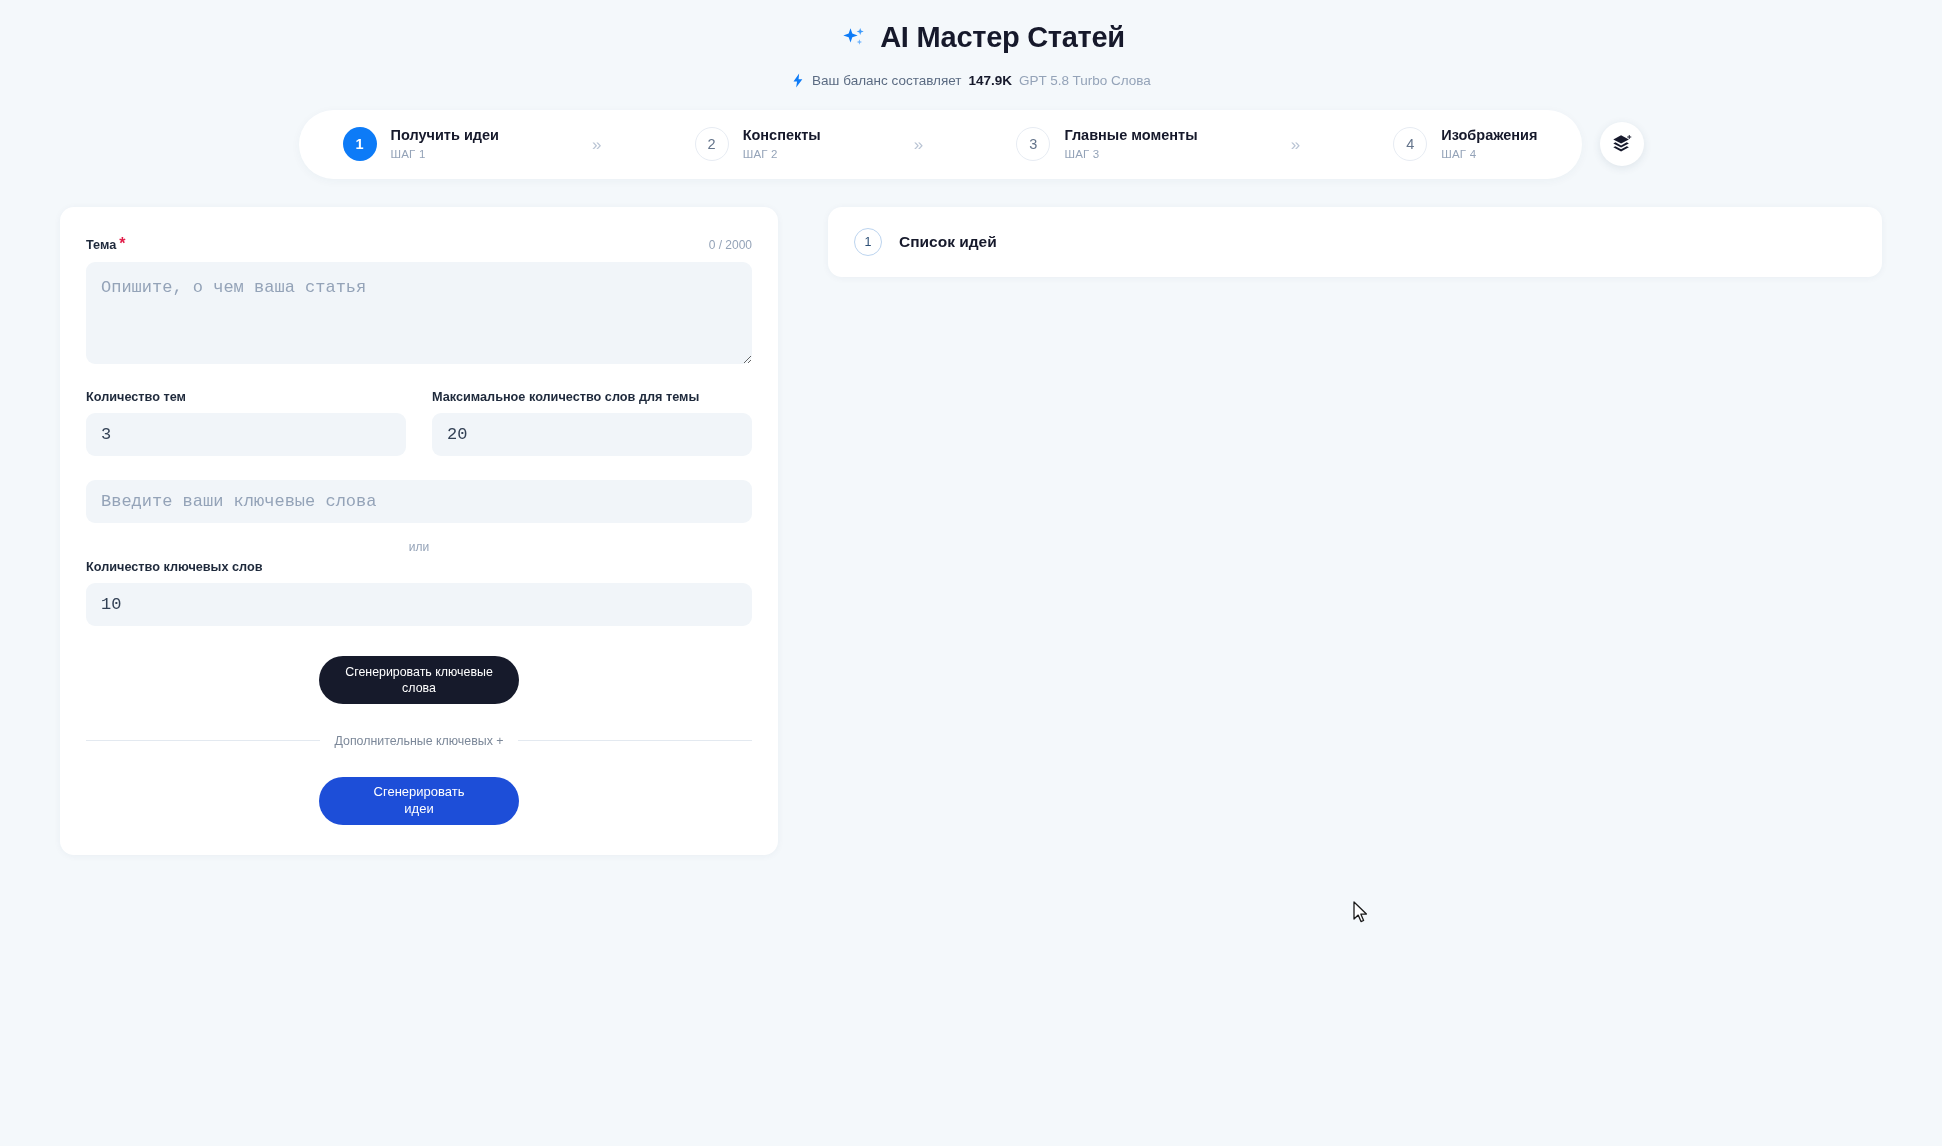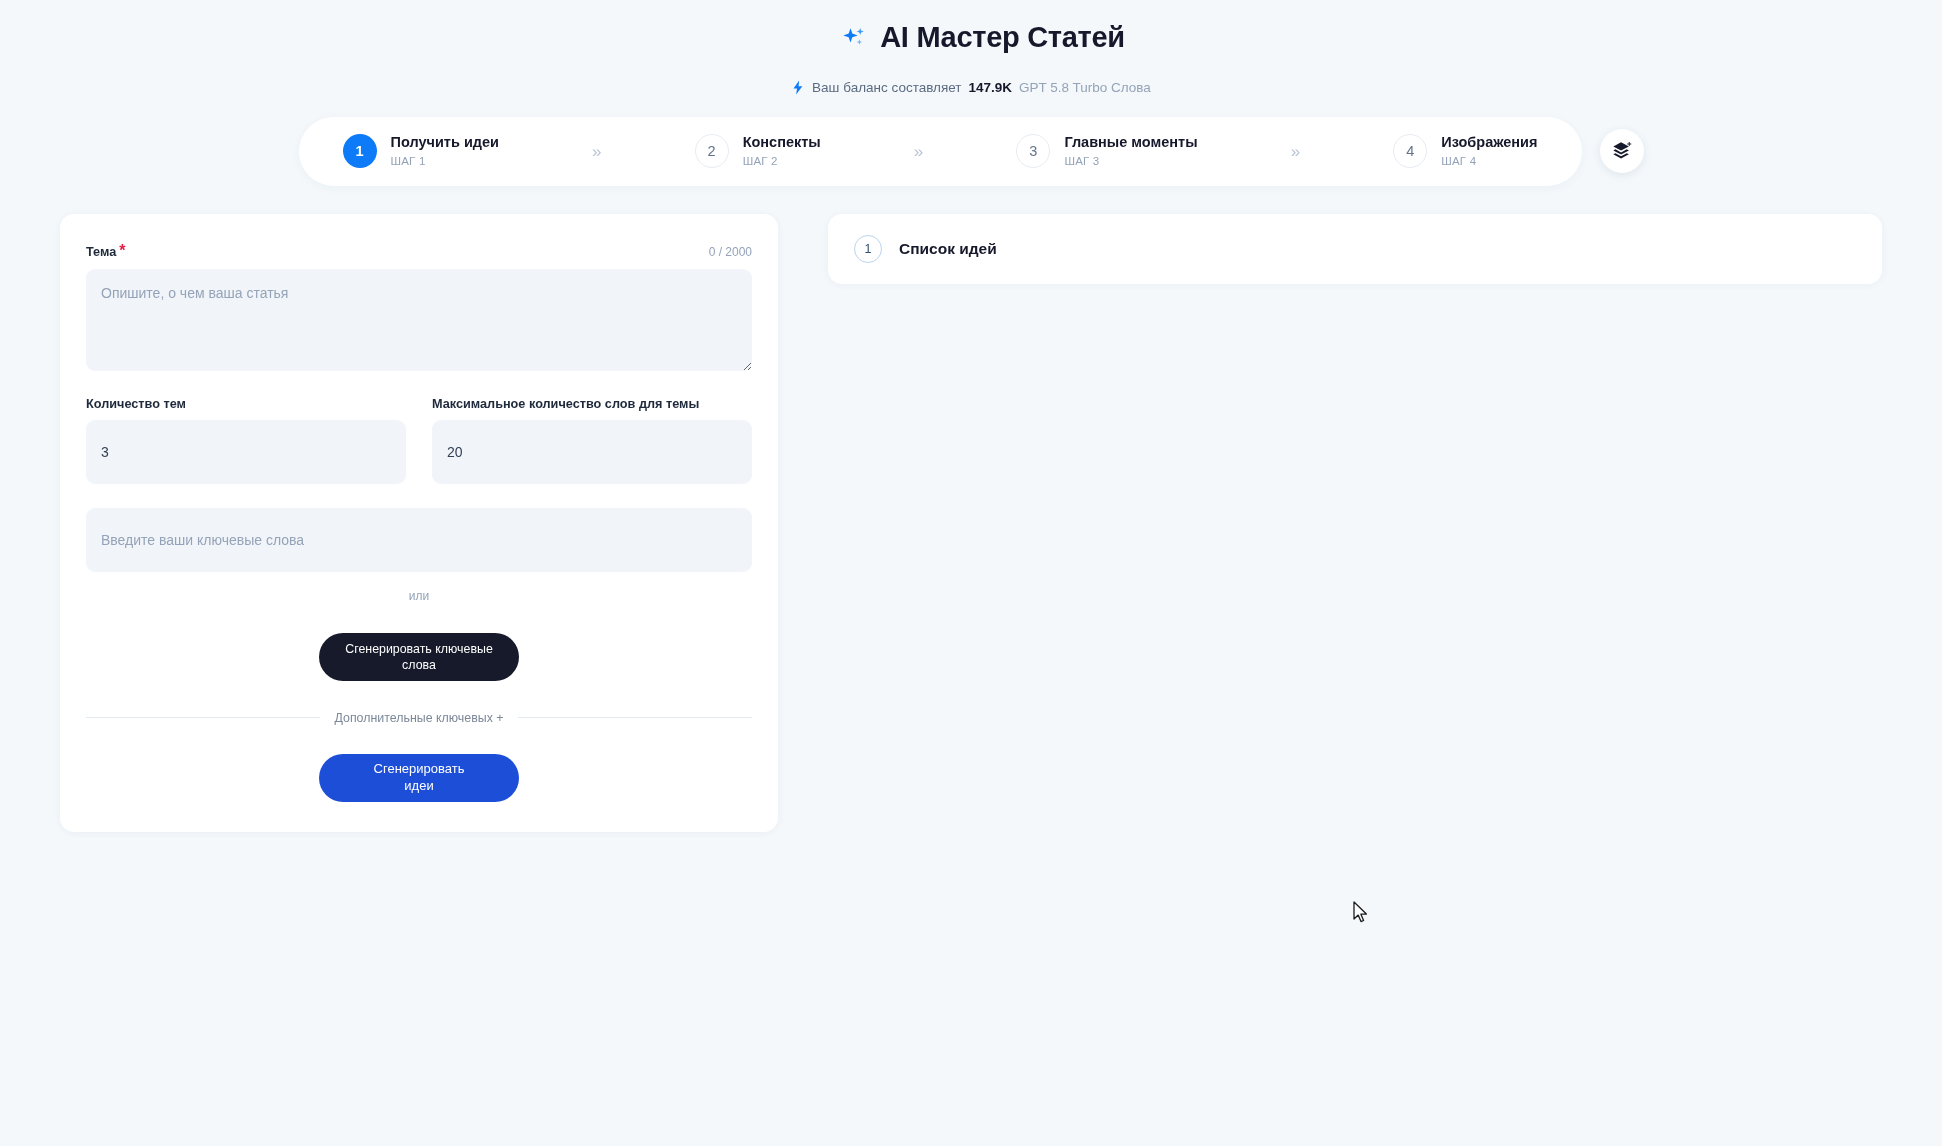--- a/index.html
+++ b/index.html
@@ -37,21 +37,21 @@
 
   .app-title {
     font-size: 29px;
     font-weight: bold;
     letter-spacing: -0.3px;
     color: #16192b;
     line-height: 1.1;
   }
 
   .balance-row {
-    margin-top: 26px;
+    margin-top: 19px;
     display: flex;
     align-items: center;
     justify-content: center;
     gap: 7px;
     font-size: 13.5px;
     color: #64748b;
   }
   .bolt-icon { display: block; width: 14px; height: 15px; }
   .balance-prefix { color: #5b6b82; }
   .balance-amount { font-weight: bold; color: #16192b; }
@@ -175,24 +175,24 @@
     color: #1e293b;
   }
   .req-star { color: #e11d48; font-weight: bold; margin-left: 3px; }
   .counter { font-size: 12px; color: #94a3b8; }
 
   .input-base {
     width: 100%;
     background: #f1f5f9;
     border: none;
     border-radius: 9px;
-    font-family: Liberation Sans, sans-serif;
-    font-size: 14px;
+    font-family: Liberation Mono, monospace;
+    font-size: 17px;
     color: #334155;
-    padding: 24px 15px;
+    padding: 12px 15px;
     outline: none;
     display: block;
   }
   .input-base::placeholder { color: #94a3b8; }
 
   textarea.input-base {
     height: 102px;
     resize: vertical;
     padding-top: 14px;
     line-height: 1.45;
@@ -417,20 +417,24 @@
           <input class="input-base" type="text" value="20" style="">
         </div>
       </div>
 
       <div class="field kw-block">
         <input class="input-base" type="text" placeholder="Введите ваши ключевые слова" style="">
       </div>
 
       <div class="or-divider">или</div>
 
+      <div class="field">
+        <label class="col-label">Количество ключевых слов</label>
+        <input class="input-base" type="text" value="10" style="">
+      </div>
 
       <button class="btn btn-dark">Сгенерировать ключевые слова</button>
 
       <div class="settings-divider">
         <span class="line"></span>
         <button class="settings-toggle">Дополнительные ключевых +</button>
         <span class="line"></span>
       </div>
 
       <button class="btn btn-primary">

